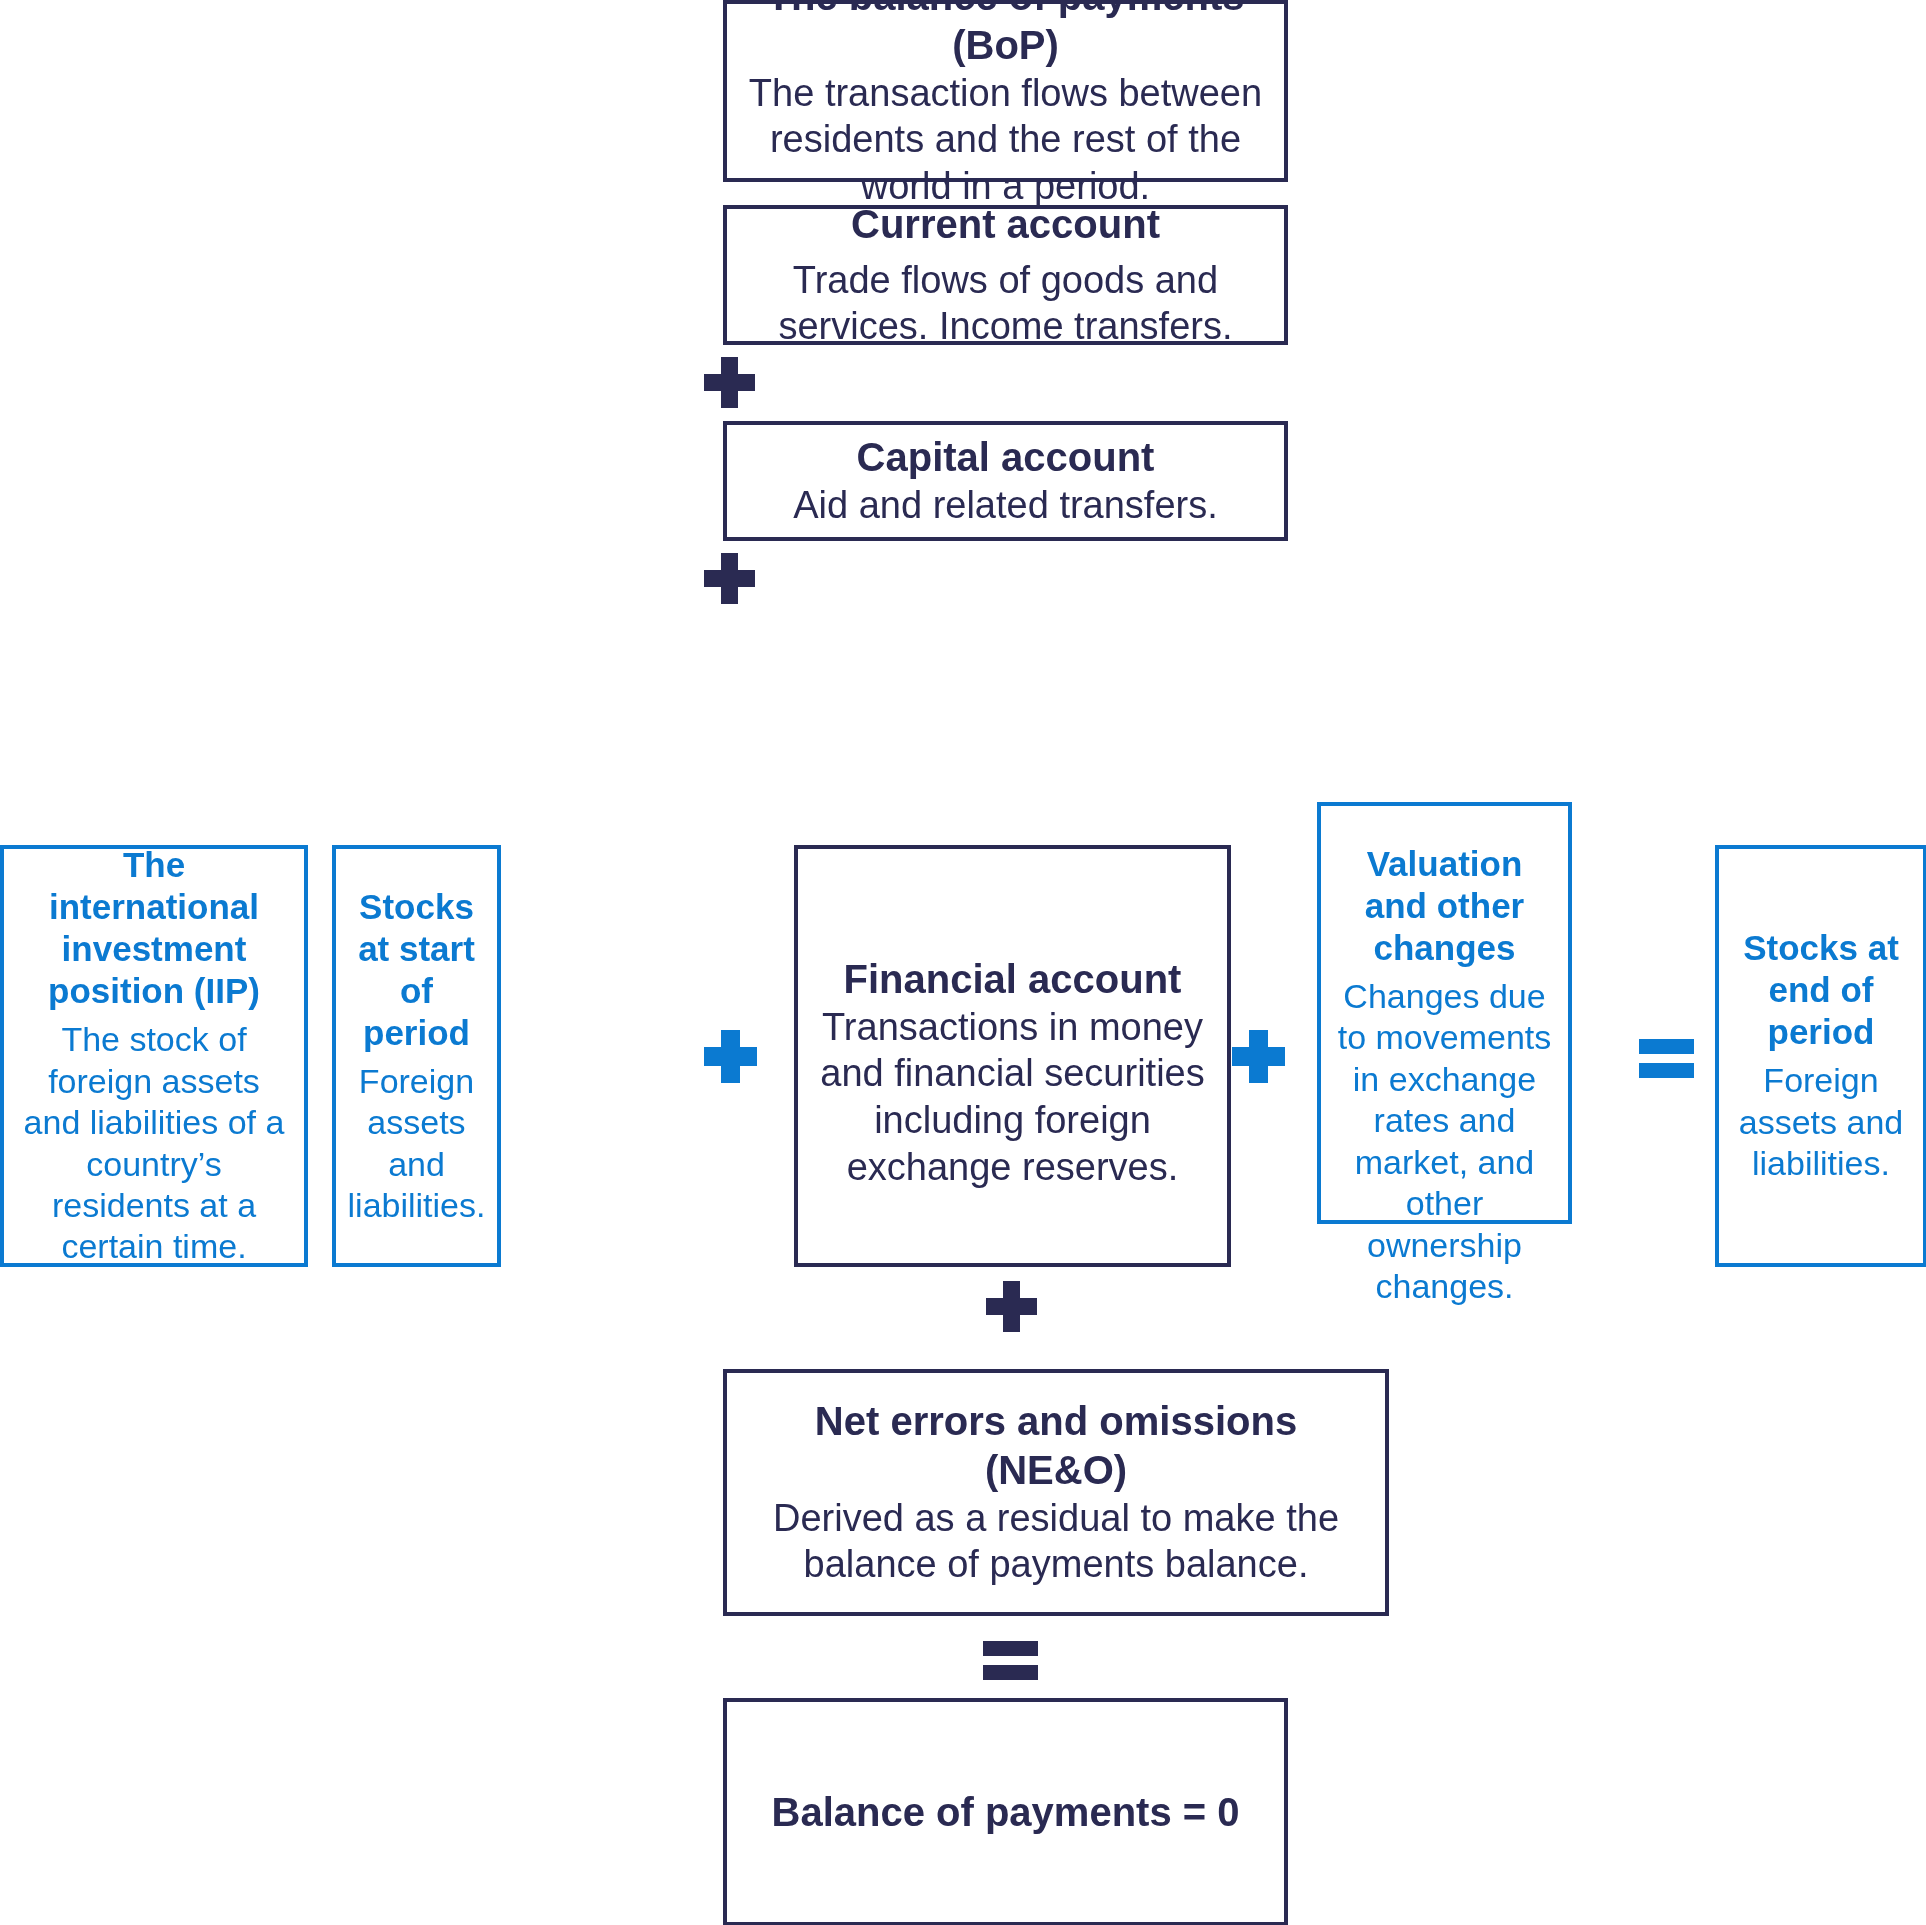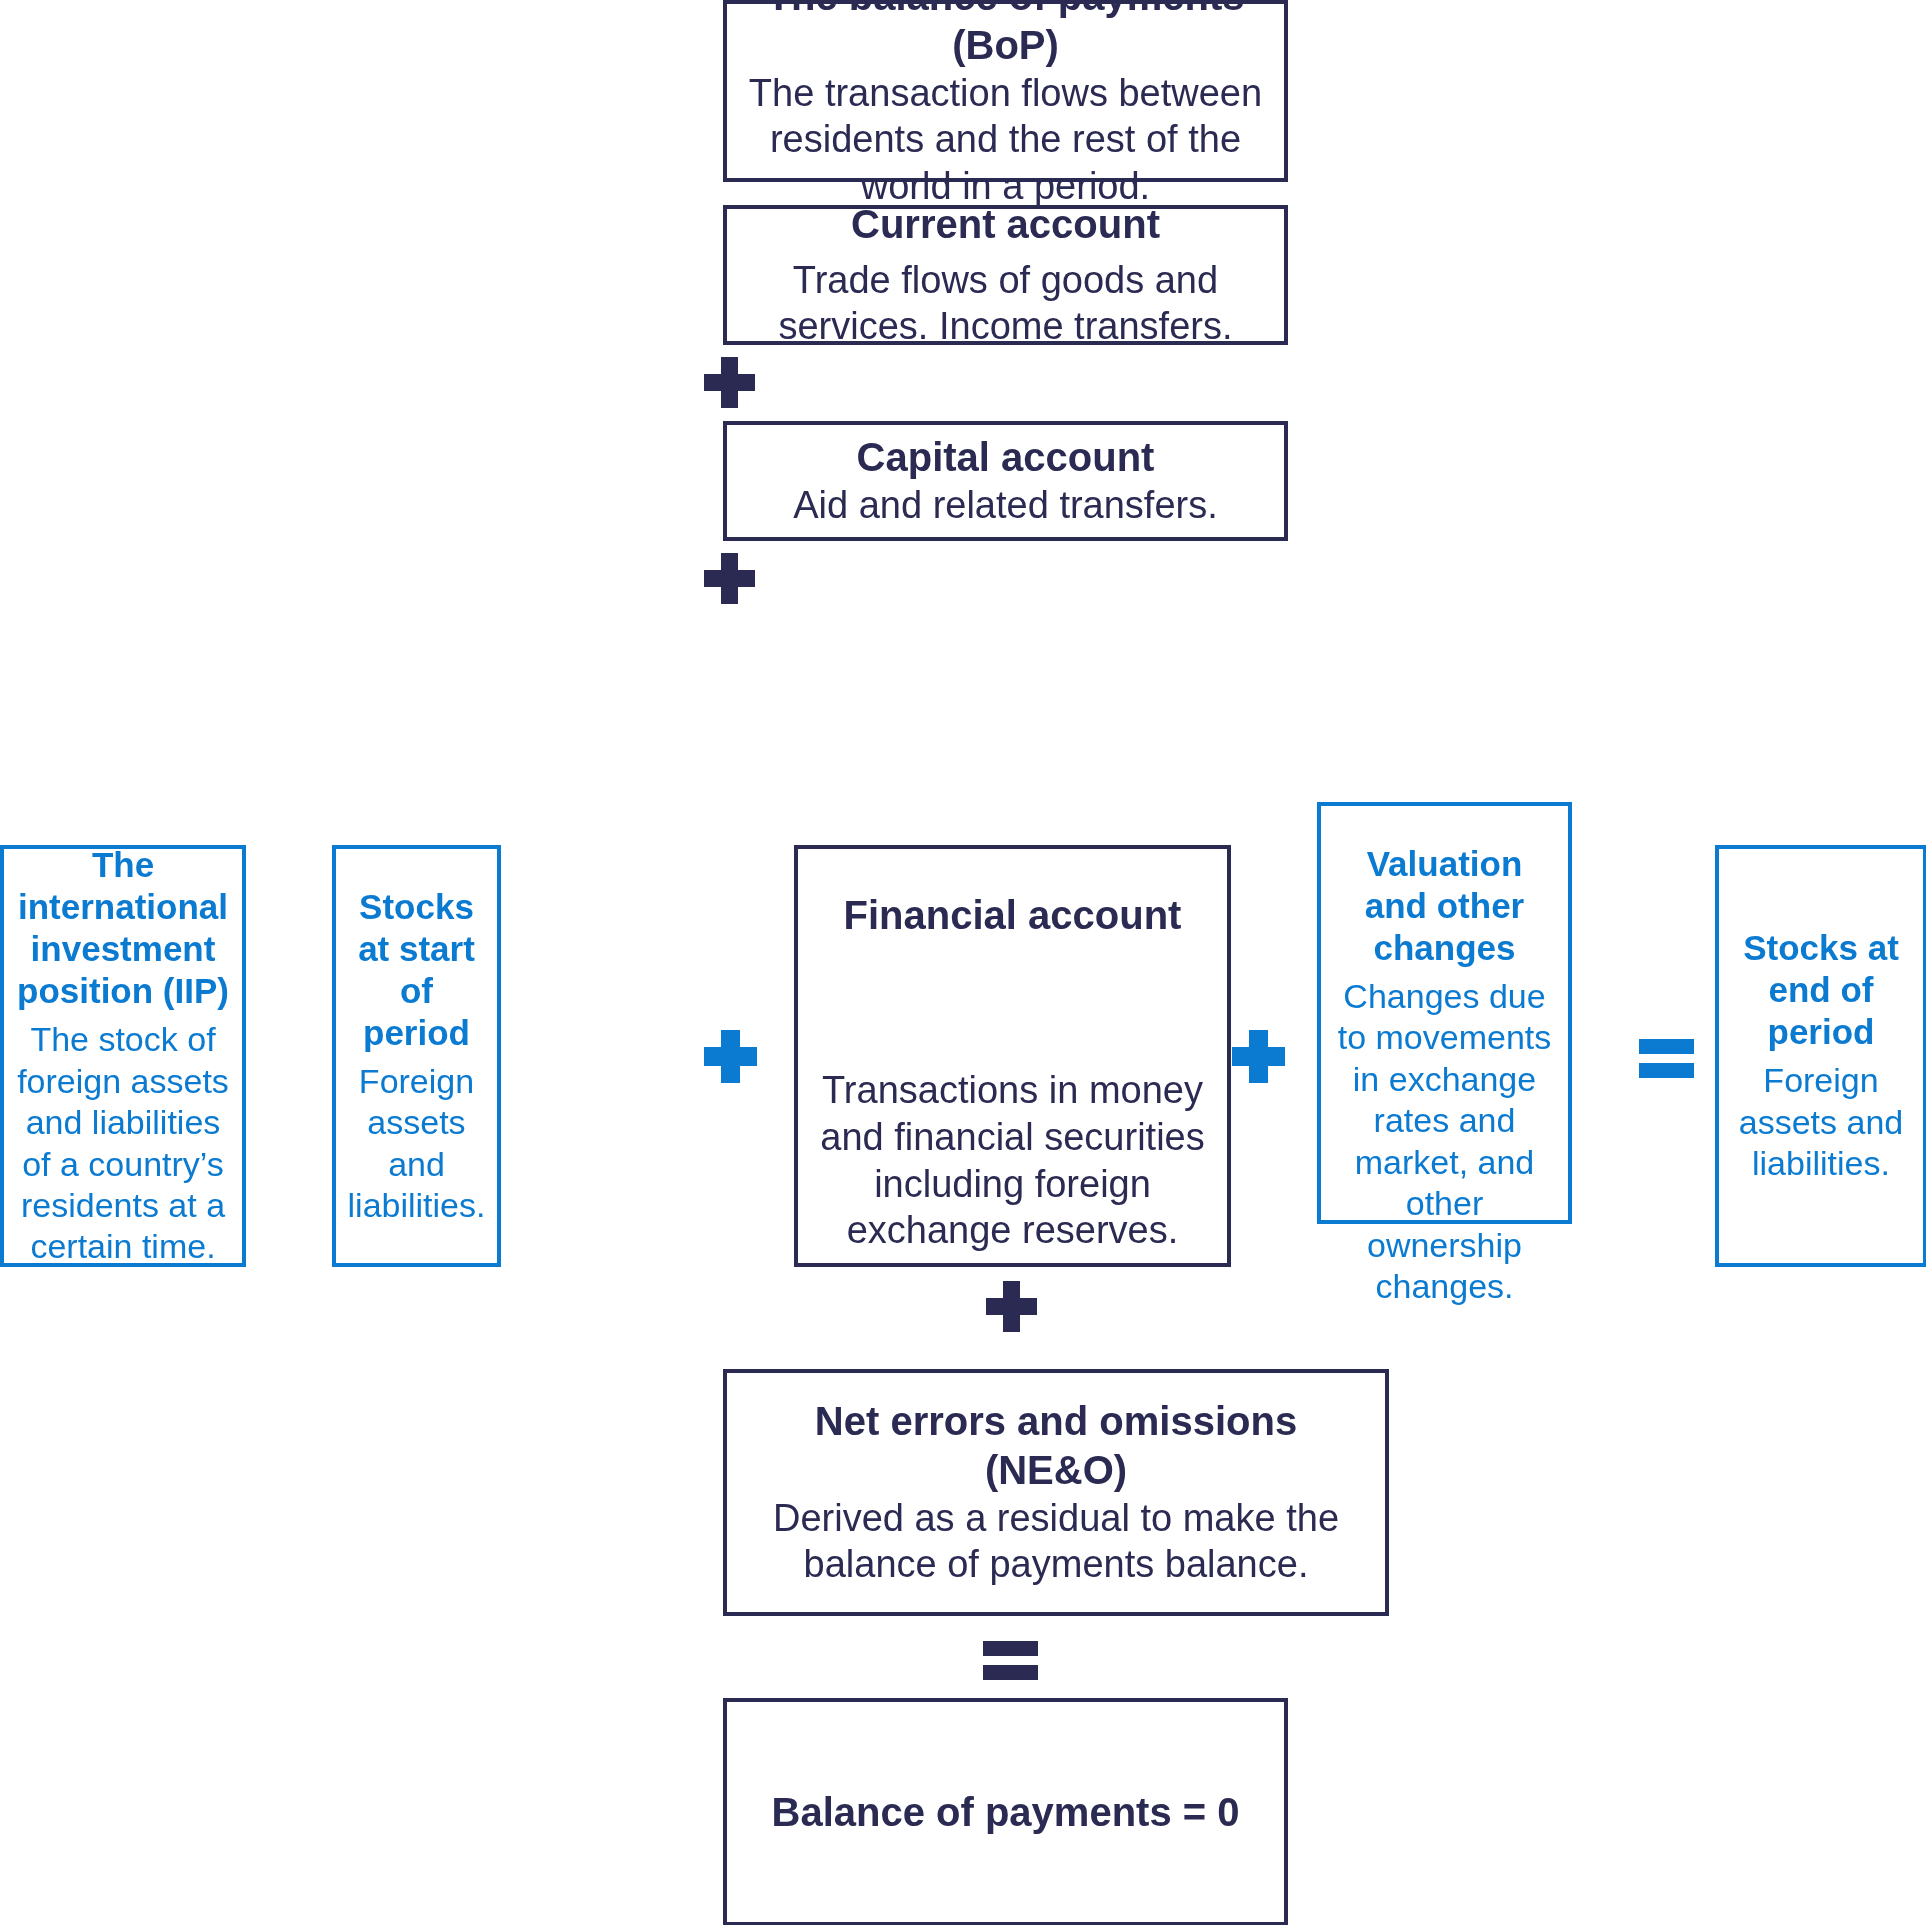--- a/index.html
+++ b/index.html
@@ -67,36 +67,36 @@
   <div class="box navy t-xl" style="left:723px;top:421px;width:565px;height:120px;">
     <span class="ttl">Capital account</span>
     <span class="desc">Aid and related transfers.</span>
   </div>
 
   <div class="op plus navy" style="left:704px;top:553px;width:51px;height:51px;">
     <span class="bar h"></span>
       <span class="bar v"></span>
   </div>
 
-  <div class="box blue t-md" style="left:0px;top:845px;width:246px;height:422px;">
+  <div class="box blue t-md" style="left:0px;top:845px;width:308px;height:422px;">
     <span class="ttl">The international investment position (IIP)</span>
     <span class="desc">The stock of foreign assets and liabilities of a country’s residents at a certain time.</span>
   </div>
 
   <div class="box blue t-md" style="left:332px;top:845px;width:169px;height:422px;">
     <span class="ttl">Stocks at start of period</span>
     <span class="desc">Foreign assets and liabilities.</span>
   </div>
 
   <div class="op plus blue" style="left:704px;top:1030px;width:53px;height:53px;">
     <span class="bar h"></span>
       <span class="bar v"></span>
   </div>
 
-  <div class="box navy t-xl" style="left:794px;top:845px;width:437px;height:422px;justify-content:space-between;padding-top:42px;">
+  <div class="box navy t-xl" style="left:794px;top:845px;width:437px;height:422px;justify-content:center;padding-top:42px;">
     <span class="ttl">Financial account</span>
     <span class="desc">Transactions in money and financial securities including foreign exchange reserves.</span>
   </div>
 
   <div class="op plus blue" style="left:1232px;top:1030px;width:53px;height:53px;">
     <span class="bar h"></span>
       <span class="bar v"></span>
   </div>
 
   <div class="box blue t-md" style="left:1317px;top:802px;width:255px;height:422px;justify-content:flex-start;padding-top:37px;">

